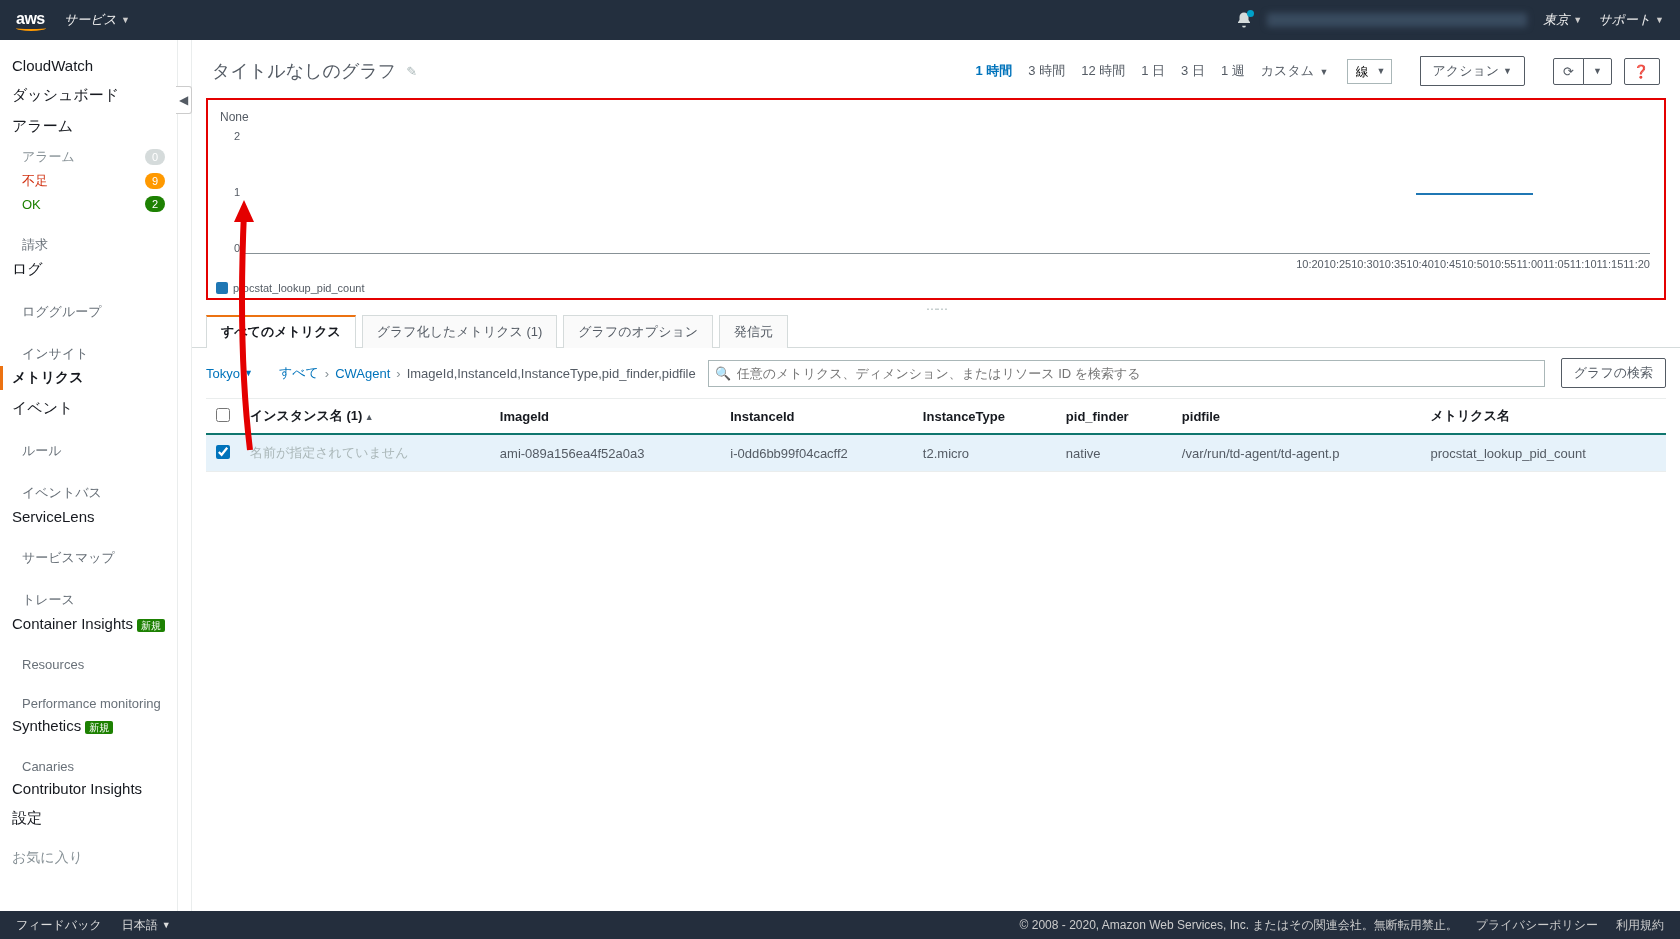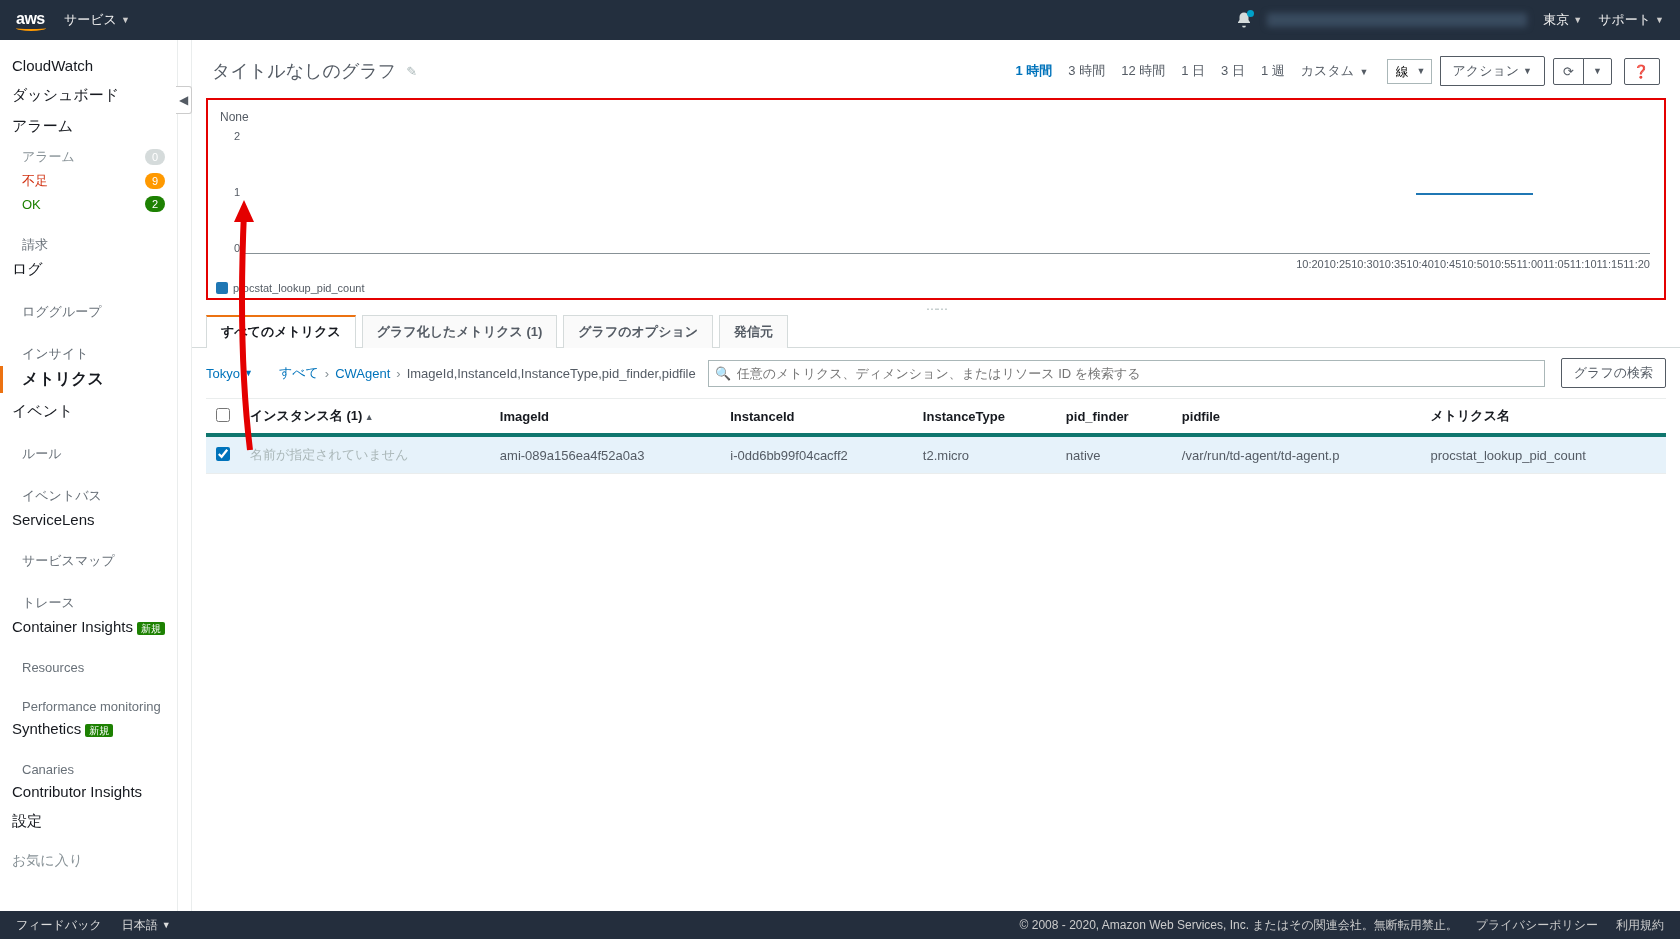--- a/index.html
+++ b/index.html
@@ -1,33 +1,33 @@
 <!DOCTYPE html>
 <html><head>
 <meta charset="utf-8">
 <style>
 * { margin:0; padding:0; box-sizing:border-box; font-family:"Amazon Ember","Helvetica Neue",Arial,sans-serif; }
 body { background:#f2f3f3; font-size:13px; color:#16191f; overflow:hidden; }
 .topbar { height:40px; background:#232f3e; display:flex; align-items:center; padding:0 16px; color:#fff; }
 .aws-logo { font-weight:700; font-size:16px; letter-spacing:-0.5px; color:#fff; margin-right:18px; }
 .aws-logo .smile { display:block; height:6px; border-bottom:2px solid #ff9900; border-radius:0 0 50% 50%; width:30px; margin-top:-3px; }
-.top-link { color:#eee; font-size:13px; cursor:pointer; display:flex; align-items:center; }
+.top-link { color:#eee; font-size:13px; cursor:pointer; display:flex; align-items:center;font-style:italic; }
 .top-link .caret { margin-left:4px; font-size:9px; color:#ccc; }
 .top-spacer { flex:1; }
 .bell { width:18px; height:18px; position:relative; margin-right:14px; cursor:pointer; }
 .bell svg { fill:#d5dbdb; }
 .bell-dot { position:absolute; top:-1px; right:-1px; width:7px; height:7px; background:#00a1c9; border-radius:50%; }
 .top-user { color:#666; filter:blur(3px); background:#394b5f; border-radius:2px; height:14px; width:260px; margin-right:16px; }
 .page { display:flex; height:calc(100vh - 40px - 28px); background:#fff; }
 .sidebar { width:178px; background:#fff; padding:14px 0 14px 12px; overflow-y:auto; border-right:1px solid #eaeded; }
 .side-head { font-size:15px; color:#16191f; margin-bottom:6px; cursor:pointer; padding:3px 0; }
 .side-sub { font-size:13px; color:#879196; padding:3px 0 3px 10px; cursor:pointer; display:flex; align-items:center; justify-content:space-between; padding-right:12px; }
 .side-sub.green { color:#1d8102; }
 .side-sub.dim { color:#687078;margin-top:18px; }
-.side-head.active { font-weight:700; border-left:3px solid #ec7211; margin-left:-12px; padding-left:19px; font-size:16px; }
+.side-head.active { font-weight:700; border-left:3px solid #ec7211; margin-left:-12px; padding-left:9px; font-size:14px; }
 .badge { border-radius:10px; padding:0 7px; font-size:11px; color:#fff; min-width:18px; text-align:center; line-height:16px; }
 .badge.gray { background:#d5dbdb; color:#fff; }
 .badge.orange { background:#ff9900; }
 .badge.green { background:#1d8102; }
 .tag-new { background:#1d8102; color:#fff; font-size:10px; padding:1px 4px; border-radius:2px; margin-left:4px; }
 .side-fav { color:#879196; padding:12px 0 3px 0; font-size:14px; }
 .collapse { width:14px; position:relative; cursor:pointer; background:#fff; border-right:1px solid #eaeded; }
 .collapse-tab { position:absolute; top:46px; left:-2px; width:16px; height:28px; background:#fff; border:1px solid #ccc; border-left:none; display:flex; align-items:center; justify-content:center; font-size:12px; color:#545b64; border-radius:0 3px 3px 0; }
 .main { flex:1; display:flex; flex-direction:column; background:#fff; overflow:hidden; }
 .titlebar { display:flex; align-items:center; padding:16px 20px 8px 20px; gap:10px; }
@@ -35,49 +35,49 @@
 .pencil { color:#aab7b8; cursor:pointer; font-size:13px; }
 .time-opts { margin-left:auto; display:flex; align-items:center; gap:4px; font-size:13px; }
 .time-opt { padding:4px 6px; color:#545b64; cursor:pointer; }
 .time-opt.active { color:#0073bb; font-weight:700; }
 .time-opt .caret { font-size:9px; margin-left:2px; }
 select.chart-type { border:1px solid #aab7b8; padding:4px 22px 4px 8px; font-size:13px; background:#fff; appearance:none; cursor:pointer; }
 .select-wrap { position:relative; margin-left:8px; }
 .select-wrap::after { content:"▼"; position:absolute; right:6px; top:7px; font-size:9px; color:#545b64; pointer-events:none; }
 .btn { border:1px solid #545b64; background:#fff; color:#545b64; padding:5px 12px; font-size:13px; cursor:pointer; border-radius:2px; display:flex; align-items:center; gap:4px; }
 .btn .caret { font-size:9px; }
-.btn-group { display:flex; margin-left:4px; }
+.btn-group { display:flex; margin-left:24px; }
 .btn-group .btn { border-radius:0; margin-left:-1px; }
 .btn-group .btn:first-child { border-radius:2px 0 0 2px; margin-left:0; }
 .btn-group .btn:last-child { border-radius:0 2px 2px 0; }
 .btn-icon { padding:5px 9px; }
 .chart-box { margin:4px 14px 6px 14px; border:2px solid #e40000; background:#fff; padding:8px 8px 4px 8px; position:relative; }
 .chart-none { font-size:12px; color:#545b64; margin:2px 0 6px 4px; }
 .chart-area { height:150px; position:relative; margin:0 6px 0 28px; }
 .y-labels { position:absolute; left:-24px; top:0; bottom:26px; display:flex; flex-direction:column; justify-content:space-between; font-size:11px; color:#545b64; text-align:right; width:20px; }
 .plot { position:absolute; left:0; right:0; top:6px; bottom:26px; }
 .axis-line { position:absolute; left:0; right:0; bottom:0; height:1px; background:#879196; }
 .data-line { position:absolute; height:2px; background:#1f77b4; }
 .x-labels { position:absolute; left:0; right:0; bottom:0; height:22px; display:flex; justify-content:flex-end; font-size:11px; color:#545b64; }
 .legend { display:flex; align-items:center; gap:5px; font-size:11px; color:#545b64; margin-top:2px; }
 .leg-swatch { width:12px; height:12px; background:#1f77b4; border-radius:2px; }
 .arrow-annot { position:absolute; left:26px; top:100px; width:24px; height:260px; pointer-events:none; z-index:50; }
 .tabs-row { display:flex; padding:0 14px; gap:6px; border-bottom:1px solid #d5dbdb; margin-top:2px; }
-.tabx { border:1px solid #d5dbdb; border-bottom:none; padding:7px 14px; font-size:13px; background:#fafafa; color:#545b64; cursor:pointer; position:relative; top:1px;font-weight:bold; }
+.tabx { border:1px solid #d5dbdb; border-bottom:none; padding:7px 14px; font-size:13px; background:#fafafa; color:#545b64; cursor:pointer; position:relative; top:1px; }
 .tabx.active { background:#fff; font-weight:700; border-top:2px solid #ec7211; padding-top:6px; color:#16191f; }
 .crumb-row { display:flex; align-items:center; padding:10px 14px; gap:6px; flex-wrap:wrap; font-size:13px; }
 .crumb { color:#0073bb; cursor:pointer; display:flex; align-items:center; gap:4px; }
 .crumb.plain { color:#545b64; cursor:default; }
 .crumb-sep { color:#879196; }
 .search-wrap { flex:1; position:relative; margin-left:6px; }
 .search-wrap input { width:100%; border:1px solid #aab7b8; padding:5px 8px 5px 28px; font-size:13px; }
 .search-wrap .mag { position:absolute; left:8px; top:6px; color:#545b64; }
 .graph-search-btn { margin-left:10px; }
 .tbl { width:calc(100% - 28px); margin:0 14px; border-collapse:collapse; font-size:13px; }
-.tbl th { text-align:left; font-weight:700; color:#16191f; padding:8px 10px; border-top:1px solid #eaeded; border-bottom:4px solid #0f766e; background:#fff; }
+.tbl th { text-align:left; font-weight:700; color:#16191f; padding:8px 10px; border-top:1px solid #eaeded; border-bottom:2px solid #0f766e; background:#fff; }
 .tbl th.sortable::after { content:" ▲"; font-size:9px; color:#545b64; }
 .tbl td { padding:9px 10px; border-bottom:1px solid #eaeded; color:#545b64; }
 .tbl tr.sel { background:#e6f2fa; }
 .tbl td.dim { color:#aab7b8; }
 .chk { width:14px; height:14px; cursor:pointer; accent-color:#0073bb; }
 .footer { height:28px; background:#242e3d; color:#ccc; display:flex; align-items:center; padding:0 16px; font-size:12px; }
 .footer .link { color:#ddd; cursor:pointer; margin-right:20px; display:flex; align-items:center; gap:4px; }
 .footer .spacer { flex:1; }
 .footer .right { color:#ccc; margin-left:18px; cursor:pointer; }
 .dragbar { height:6px; display:flex; justify-content:center; align-items:center; cursor:row-resize; }

